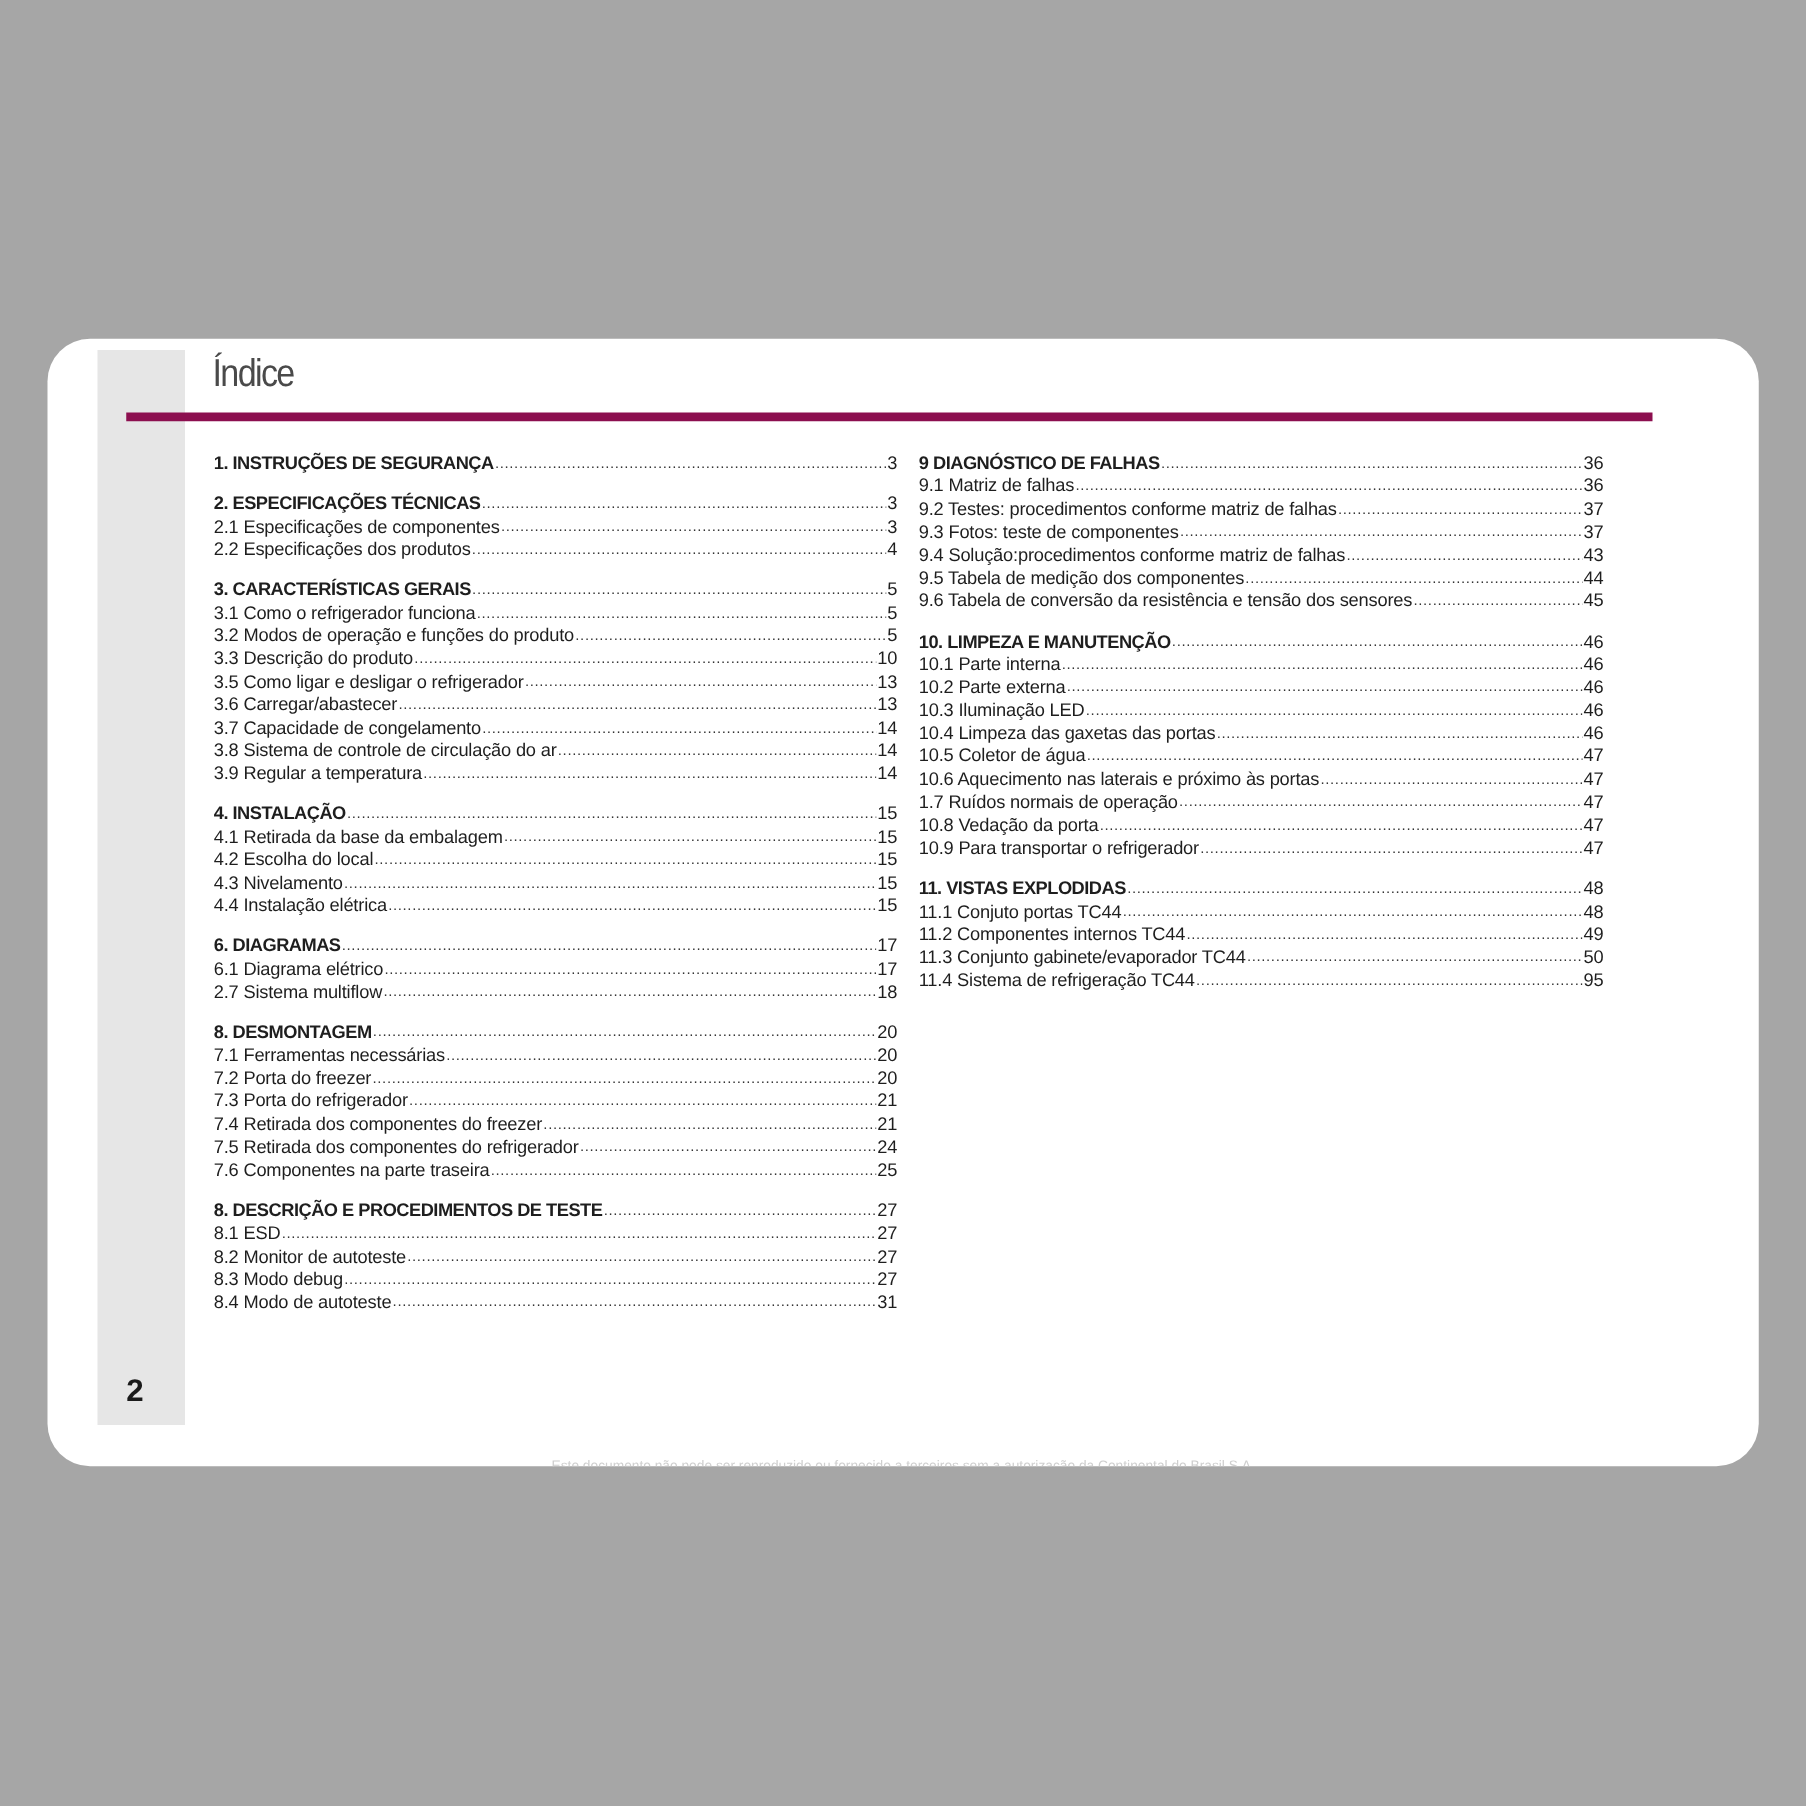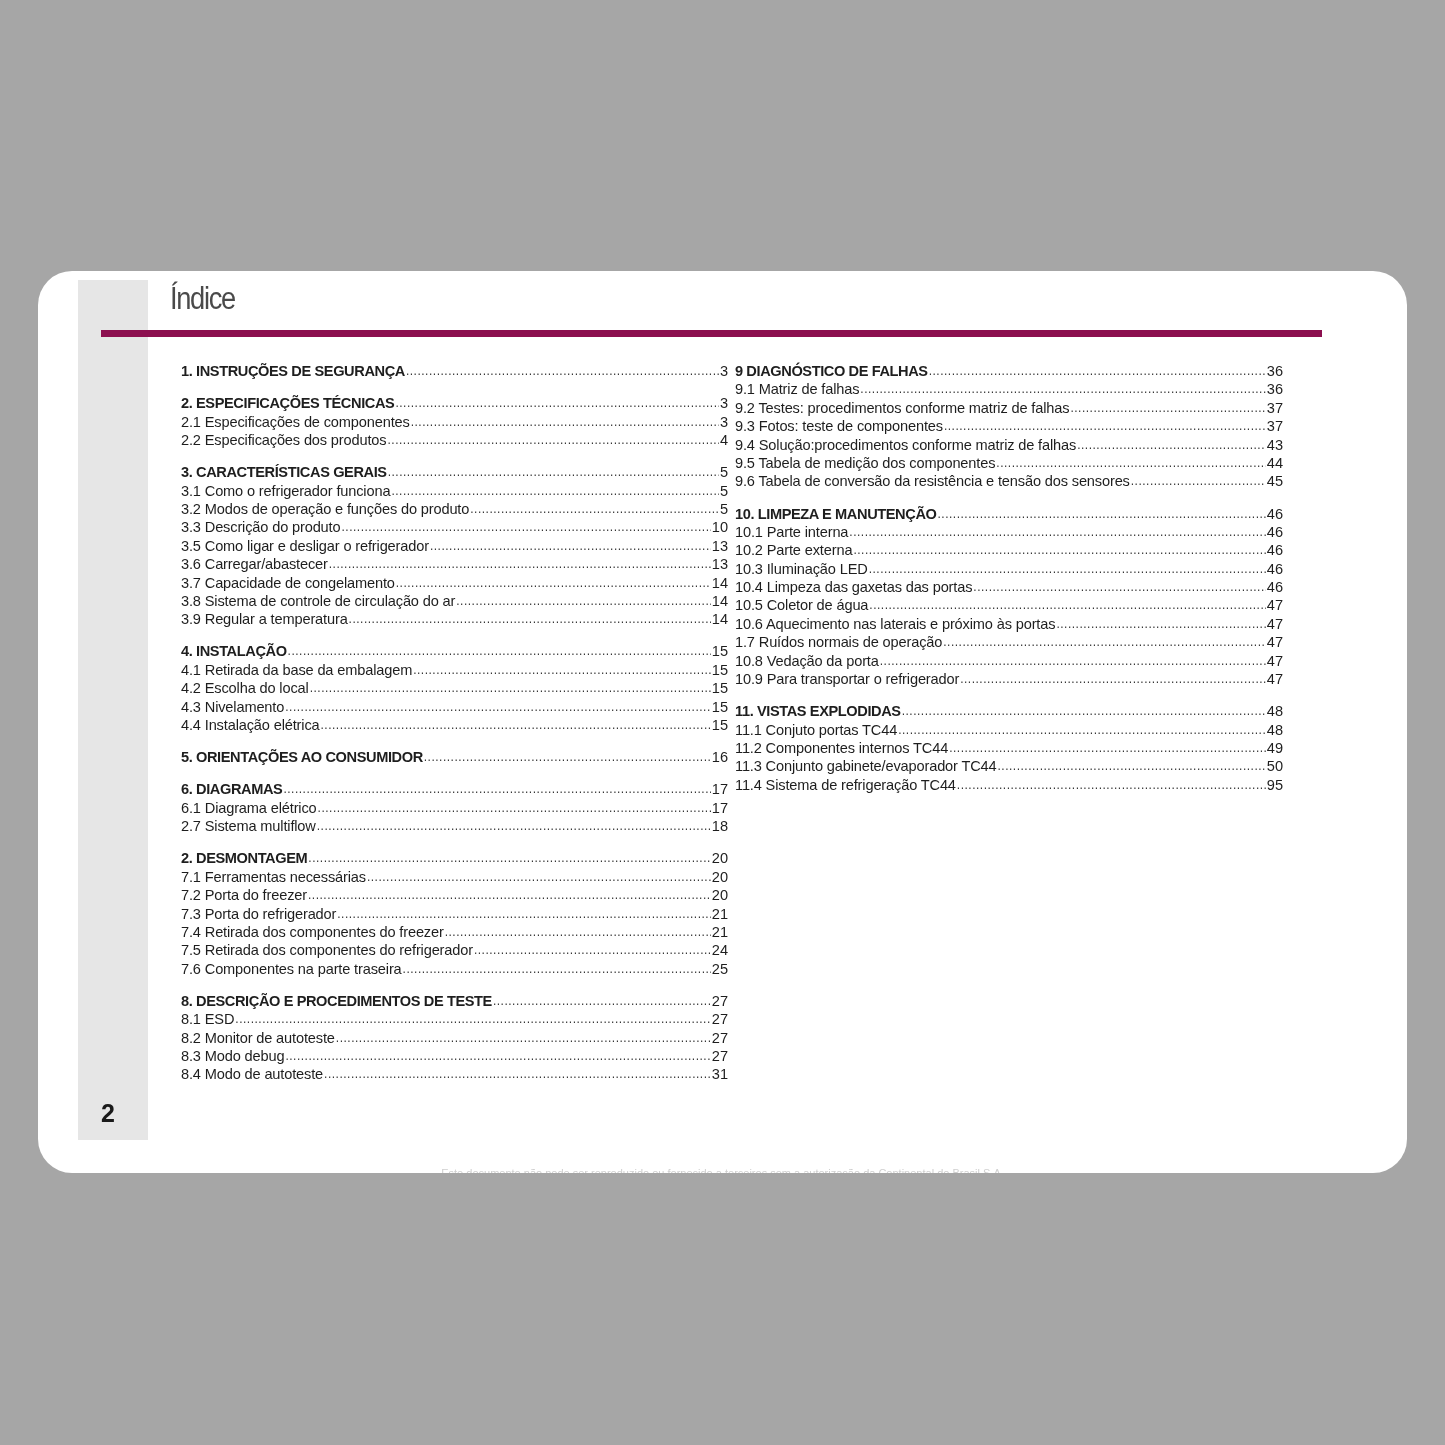--- a/index.html
+++ b/index.html
@@ -19,21 +19,21 @@
     font-weight:bold; font-size:25px; color:#1a1a1a;
   }
   .title {
     position:absolute; left:132px; top:10px; font-size:31px; letter-spacing:-1.5px;
     color:#4a4a4a; font-family:"Liberation Sans", sans-serif; transform:scaleX(0.88); transform-origin:left;
   }
   .title-bar {
     position:absolute; left:63px; top:59px; width:1221px; height:7px; background:#8c0f4f;
   }
   .col { position:absolute; top:91px; width:547px; }
-  .col.left { left:133px;margin-left:10px; }
+  .col.left { left:133px; }
   .col.right { left:697px; width:548px; }
   .section { margin-bottom:13.8px; }
   .row {
     display:flex; align-items:baseline; height:18.4px; line-height:18.4px;
     font-size:14.6px; white-space:nowrap;
   }
   .row .label { flex:0 0 auto; transform-origin:left; letter-spacing:-0.15px; }
   .row .dots {
     flex:1 1 auto; overflow:hidden; margin:0 1px; color:#333; font-size:12px;
     letter-spacing:0.5px; position:relative; top:-1px;
@@ -151,45 +151,38 @@
     <span class="page">15</span>
   </div>
         <div class="row">
     <span class="label">4.4 Instalação elétrica</span>
     <span class="dots"></span>
     <span class="page">15</span>
   </div>
       </div>
       <div class="section">
         <div class="row heading">
-    <span class="label">5. ORIENTAÇÕES AO CONSUMIDOR</span>
-    <span class="dots"></span>
-    <span class="page">16</span>
-  </div>
-      </div>
-      <div class="section">
-        <div class="row heading">
     <span class="label">6. DIAGRAMAS</span>
     <span class="dots"></span>
     <span class="page">17</span>
   </div>
         <div class="row">
     <span class="label">6.1 Diagrama elétrico</span>
     <span class="dots"></span>
     <span class="page">17</span>
   </div>
         <div class="row">
     <span class="label">2.7 Sistema multiflow</span>
     <span class="dots"></span>
     <span class="page">18</span>
   </div>
       </div>
       <div class="section">
         <div class="row heading">
-    <span class="label">2. DESMONTAGEM</span>
+    <span class="label">8. DESMONTAGEM</span>
     <span class="dots"></span>
     <span class="page">20</span>
   </div>
         <div class="row">
     <span class="label">7.1 Ferramentas necessárias</span>
     <span class="dots"></span>
     <span class="page">20</span>
   </div>
         <div class="row">
     <span class="label">7.2 Porta do freezer</span>

